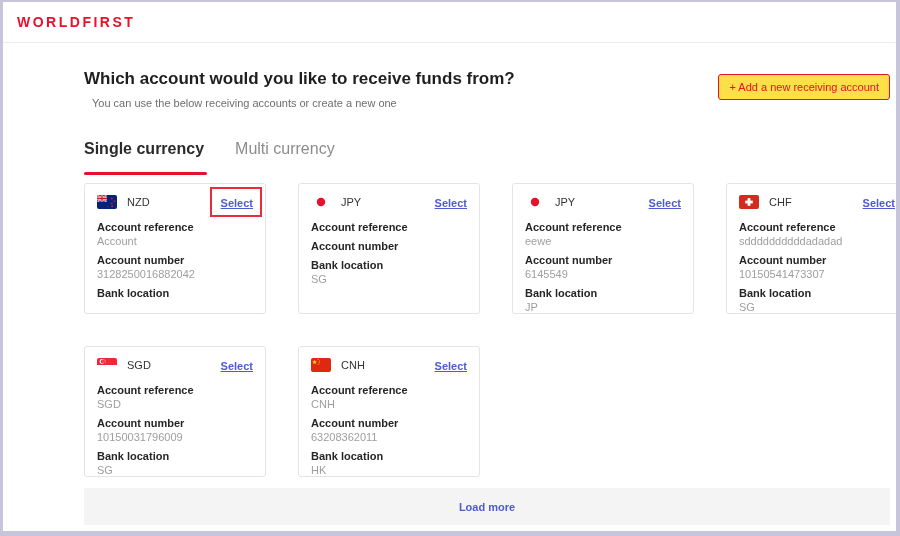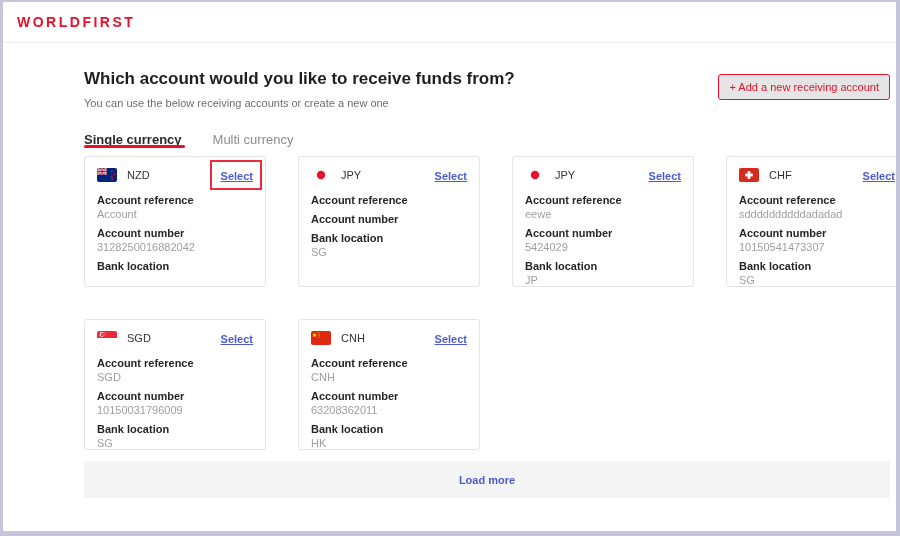--- a/index.html
+++ b/index.html
@@ -41,46 +41,46 @@
     align-items:flex-start;
     width:806px;
   }
   .page-title {
     margin:0 0 8px 0;
     font-size:17px;
     font-weight:700;
     color:#1f1f1f;
   }
   .page-subtitle {
-    margin:0;
+    margin:8px;
     font-size:11px;
     color:#6e6e6e;
   }
   .add-btn {
     margin-top:5px;
-    background:#e5e5e5;
+    background:#fde047;
     border:1px solid var(--brand-red,#e8112d);
     color:var(--brand-red,#e8112d);
     font-size:11px;
     font-family:inherit;
     padding:6px 10px;
     border-radius:3px;
     cursor:pointer;
     white-space:nowrap;
   }
   .tabs {
     margin-top:23px;
     display:flex;
     gap:31px;
   }
   .tab {
     position:relative;
-    font-size:13px;
+    font-size:16px;
     color:#8c8c8c;
-    padding-bottom:1px;
+    padding-bottom:17px;
     cursor:pointer;
   }
   .tab.active .tab-label { color:#2b2b2b; font-weight:700; }
   .tab-underline {
     position:absolute;
     left:0; right:-3px; bottom:0;
     height:3px;
     background:var(--brand-red,#e8112d);
     border-radius:2px;
   }
@@ -263,21 +263,21 @@
       <span class="select-wrap">
         <a class="select">Select</a>
       </span>
     </div>
     <div class="field">
       <div class="flabel">Account reference</div>
       <div class="fvalue">eewe</div>
     </div>
     <div class="field">
       <div class="flabel">Account number</div>
-      <div class="fvalue">5424029</div>
+      <div class="fvalue">6145549</div>
     </div>
     <div class="field">
       <div class="flabel">Bank location</div>
       <div class="fvalue">JP</div>
     </div>
   </div>
 
   <div class="card">
     <div class="card-head">
       <span class="flag">

